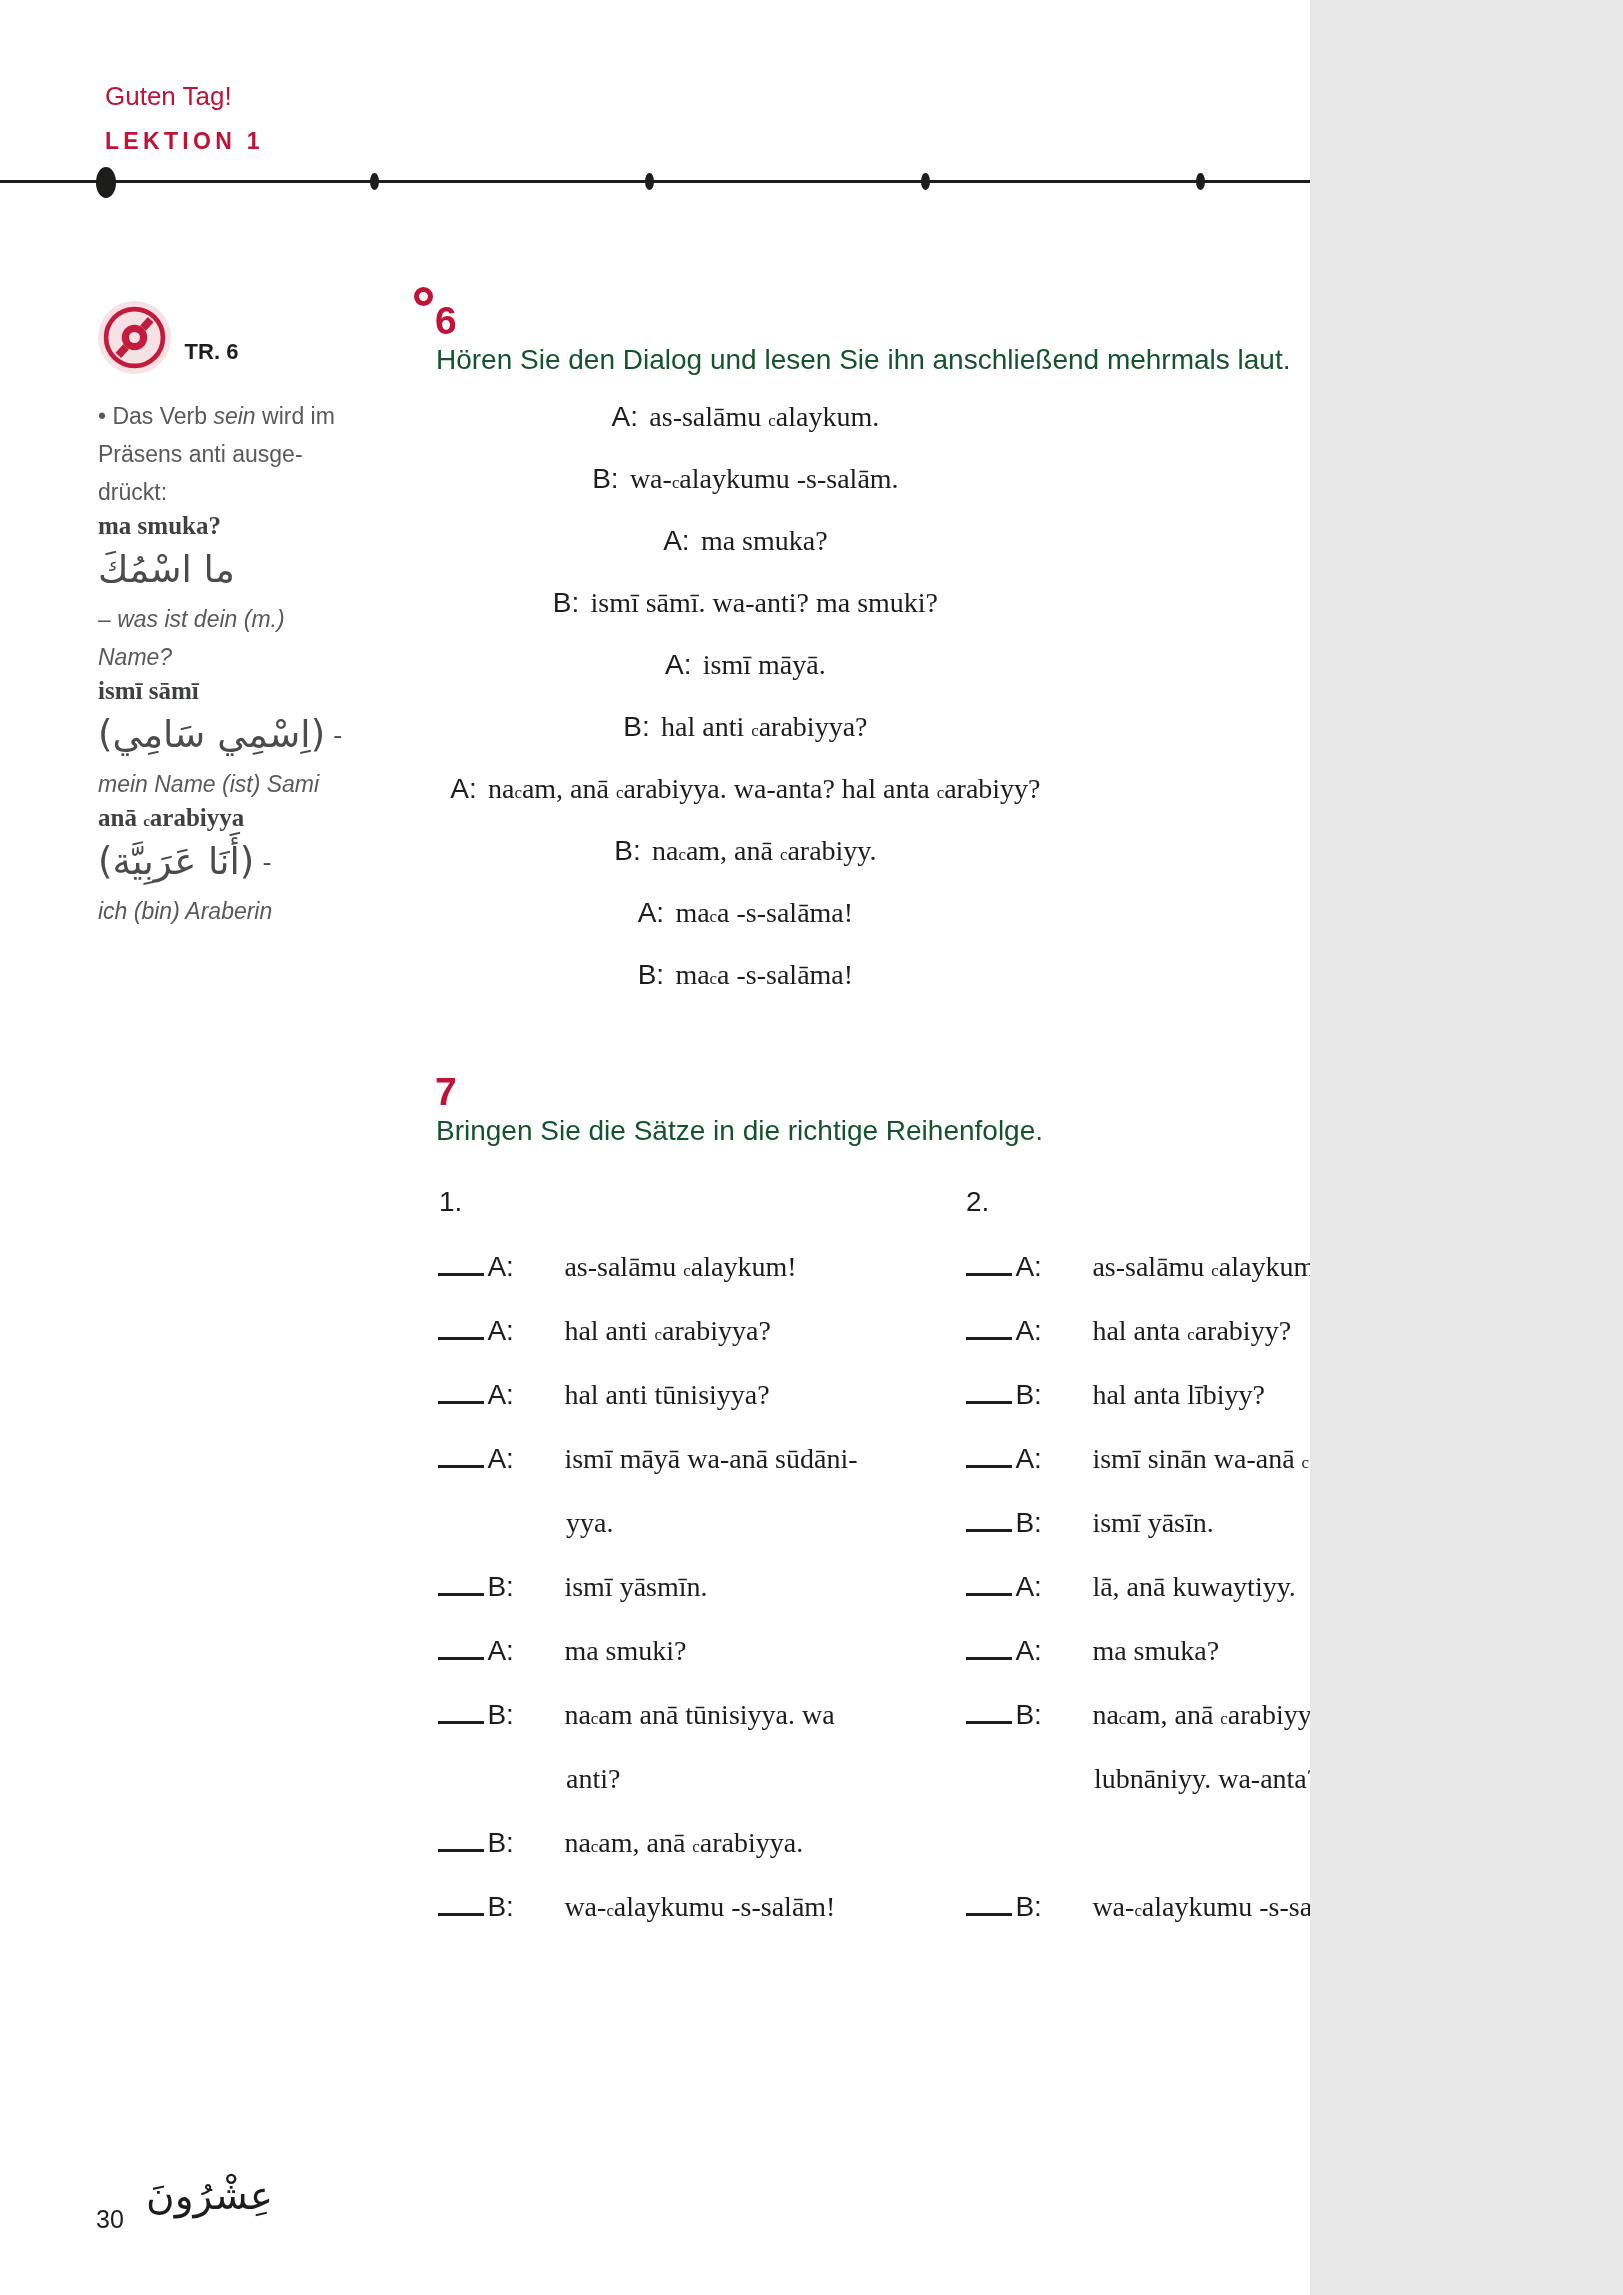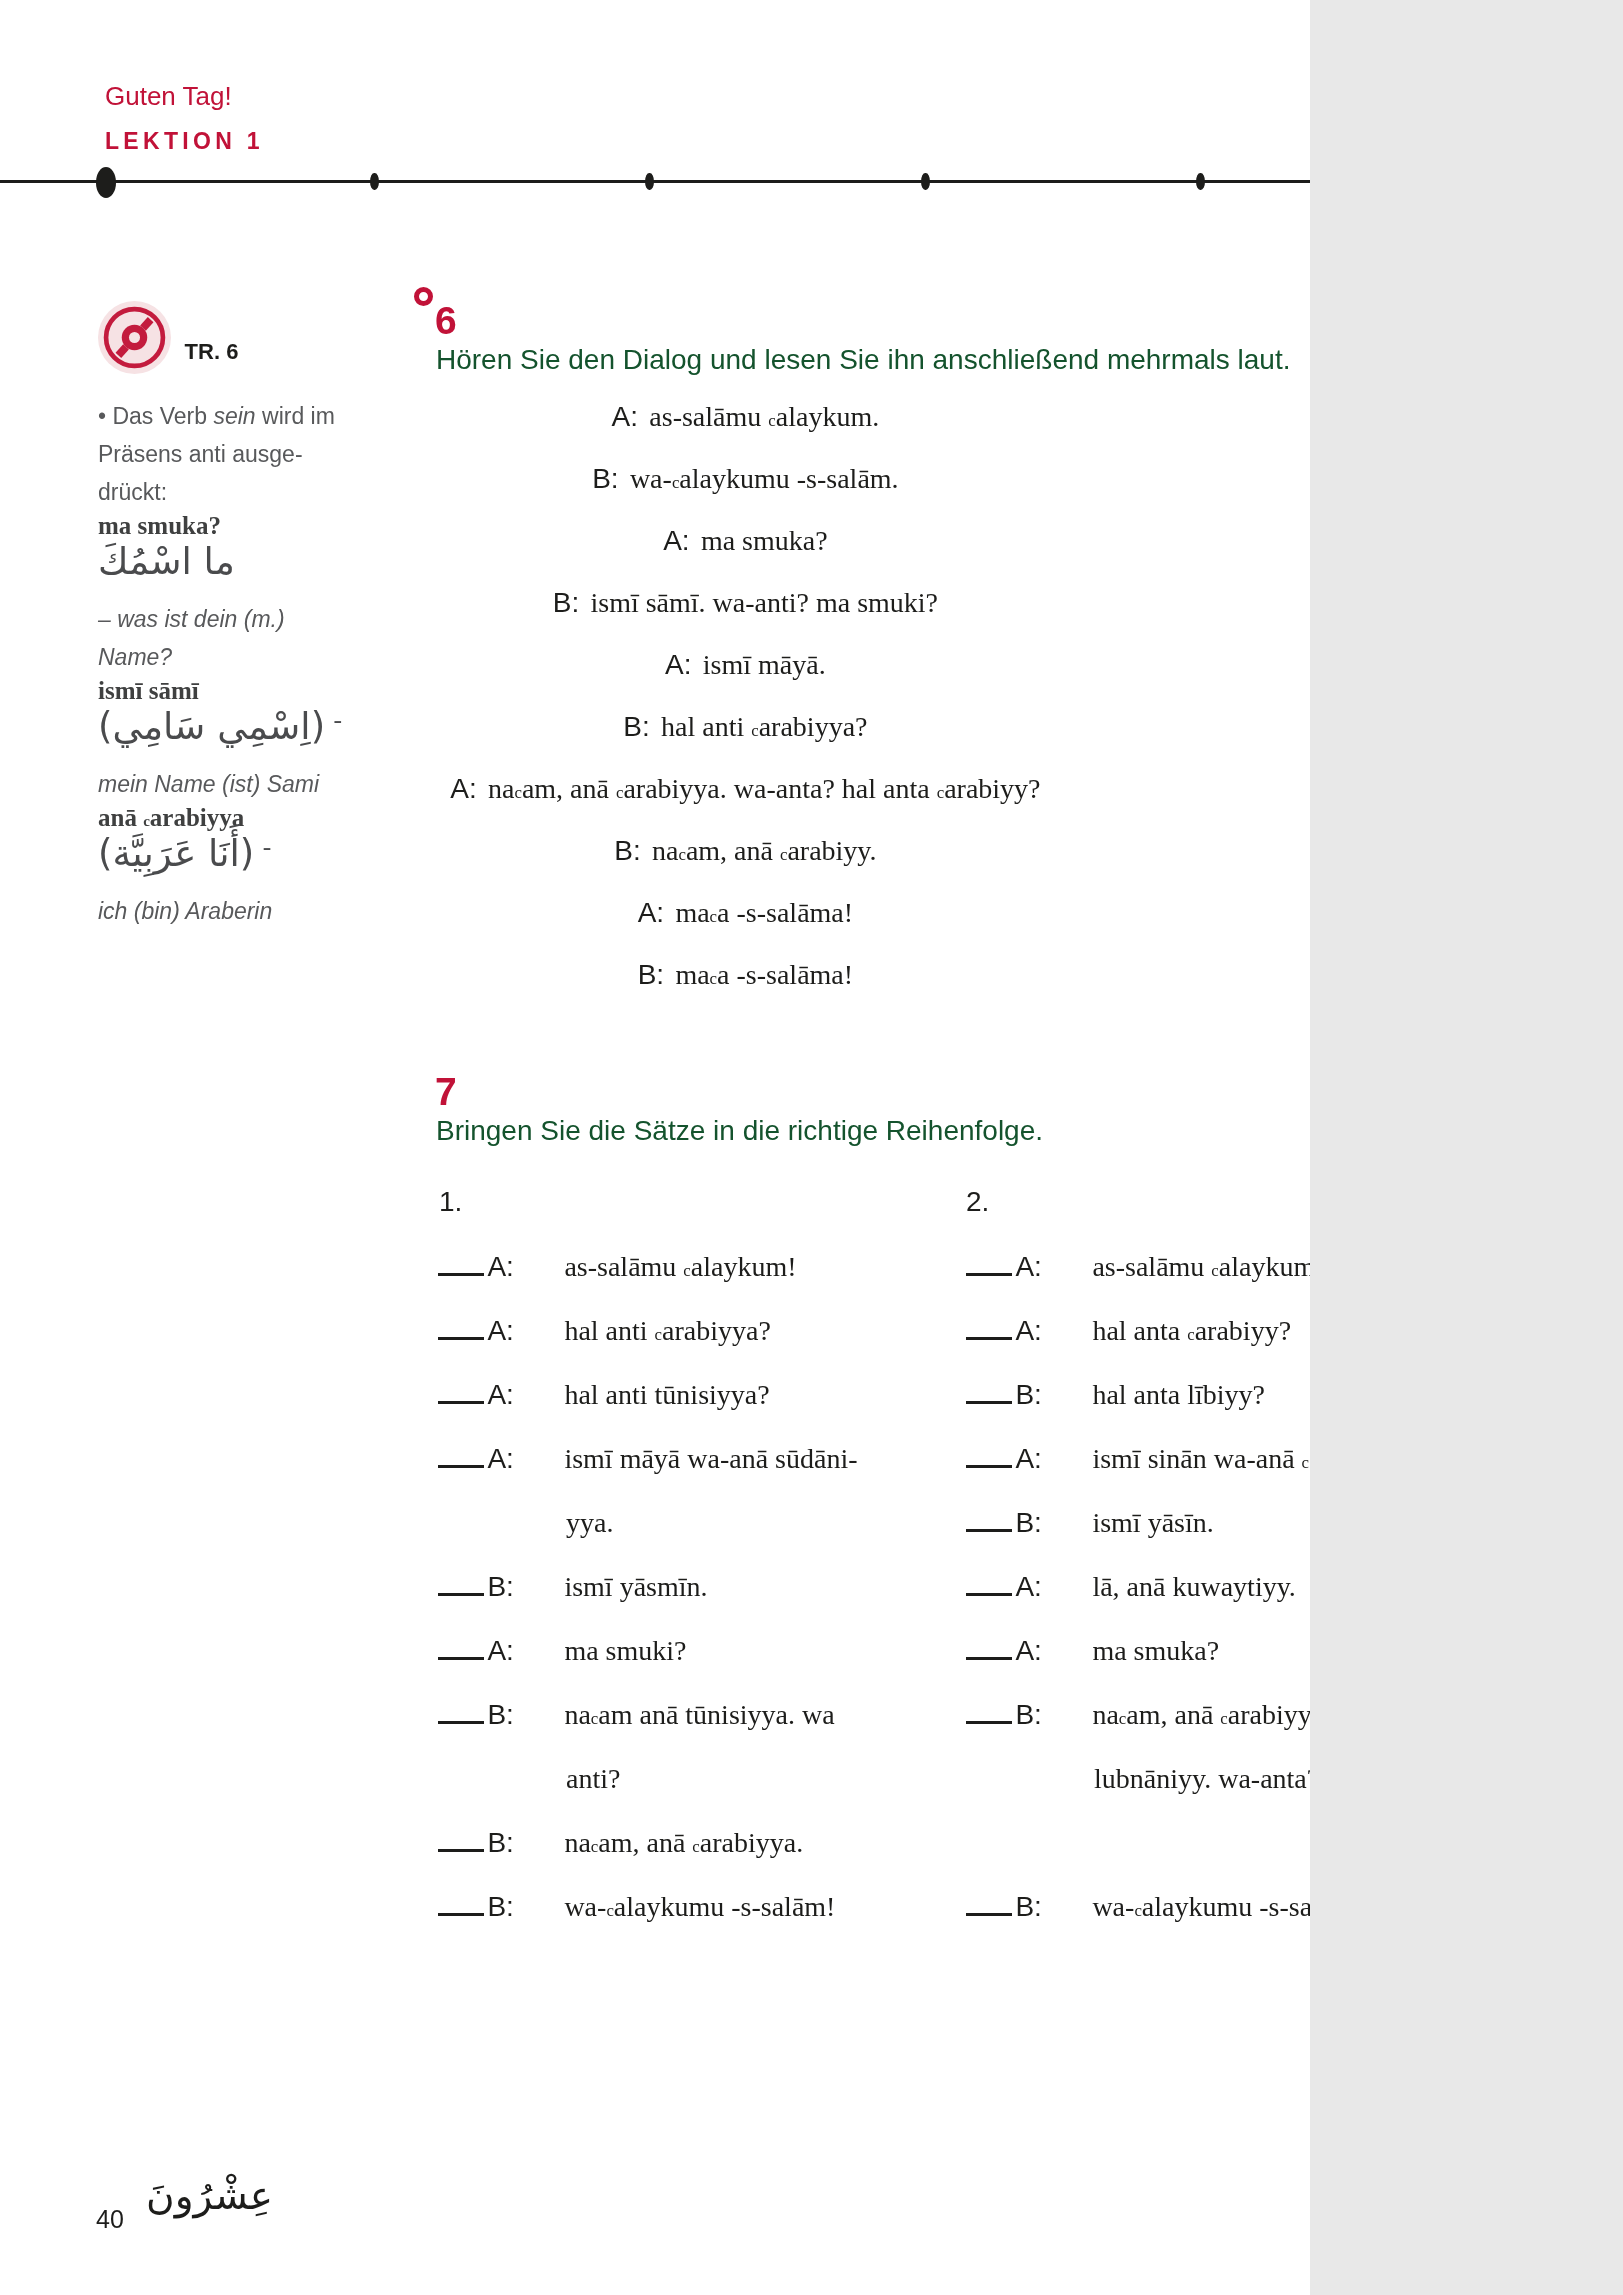--- a/index.html
+++ b/index.html
@@ -19,21 +19,21 @@
   .dot.small{width:8.5px;height:17px;top:173px;}
 
   
   .sidebar{left:98px;top:304px;width:285px;}
   .cdrow{display:flex;align-items:flex-end;height:73px;}
   .cdrow .tr{margin-left:13.6px;margin-bottom:12px;font-size:22px;font-weight:bold;color:#1d1d1b;}
   .note{margin-top:19.6px;font-size:23px;line-height:38px;color:#58595b;}
   .note i{font-style:italic;}
   .translit{font-family:"Liberation Serif","DejaVu Serif",serif;font-weight:bold;
             font-size:25px;line-height:29px;color:#3f4040;}
-  .arline{height:60px;display:flex;align-items:flex-start;font-size:37px;color:#4a4b4d;}
+  .arline{height:60px;display:flex;align-items:center;font-size:37px;color:#4a4b4d;}
   .arline .dash{font-size:25.5px;margin-left:8.5px;color:#4a4b4d;}
   .german{font-style:italic;font-size:23px;line-height:38px;color:#58595b;}
 
   
   .exnum{font-size:39px;font-weight:bold;color:#c11238;}
   .ring{left:414px;top:287px;width:9.4px;height:9.4px;border:5.1px solid #c11238;border-radius:50%;}
   .instruction{font-size:28px;color:#14532d;white-space:nowrap;}
 
   
   .dialog{left:439px;top:401px;}
@@ -194,17 +194,17 @@
       </div>
       <div>
         <div class="l7"><span class="blank"></span><span class="spk7 sans">B:</span><span class="t">na<sup class="ayn">c</sup>am, anā <sup class="ayn">c</sup>arabiyy. anā</span></div>
         <div class="l7 cont"><span class="t">lubnāniyy. wa-anta?</span></div>
       </div>
       <div class="gap">
         <div class="l7"><span class="blank"></span><span class="spk7 sans">B:</span><span class="t">wa-<sup class="ayn">c</sup>alaykumu -s-salām!</span></div>
       </div>
     </div>
 
-  <div class="abs pagenum">40</div>
+  <div class="abs pagenum">30</div>
   <div class="abs pagenum-ar arfont">عِشْرُونَ</div>
 
 </div>
 
 
 </body></html>

